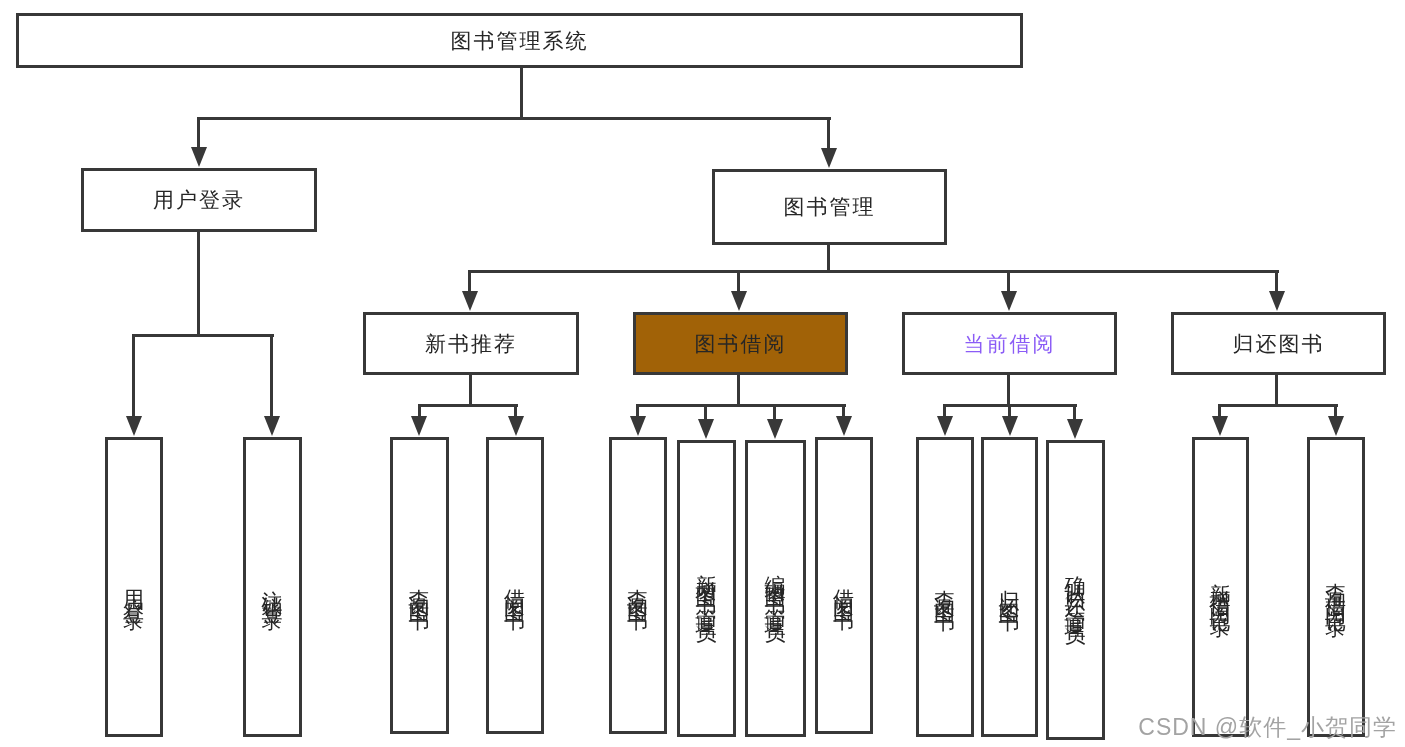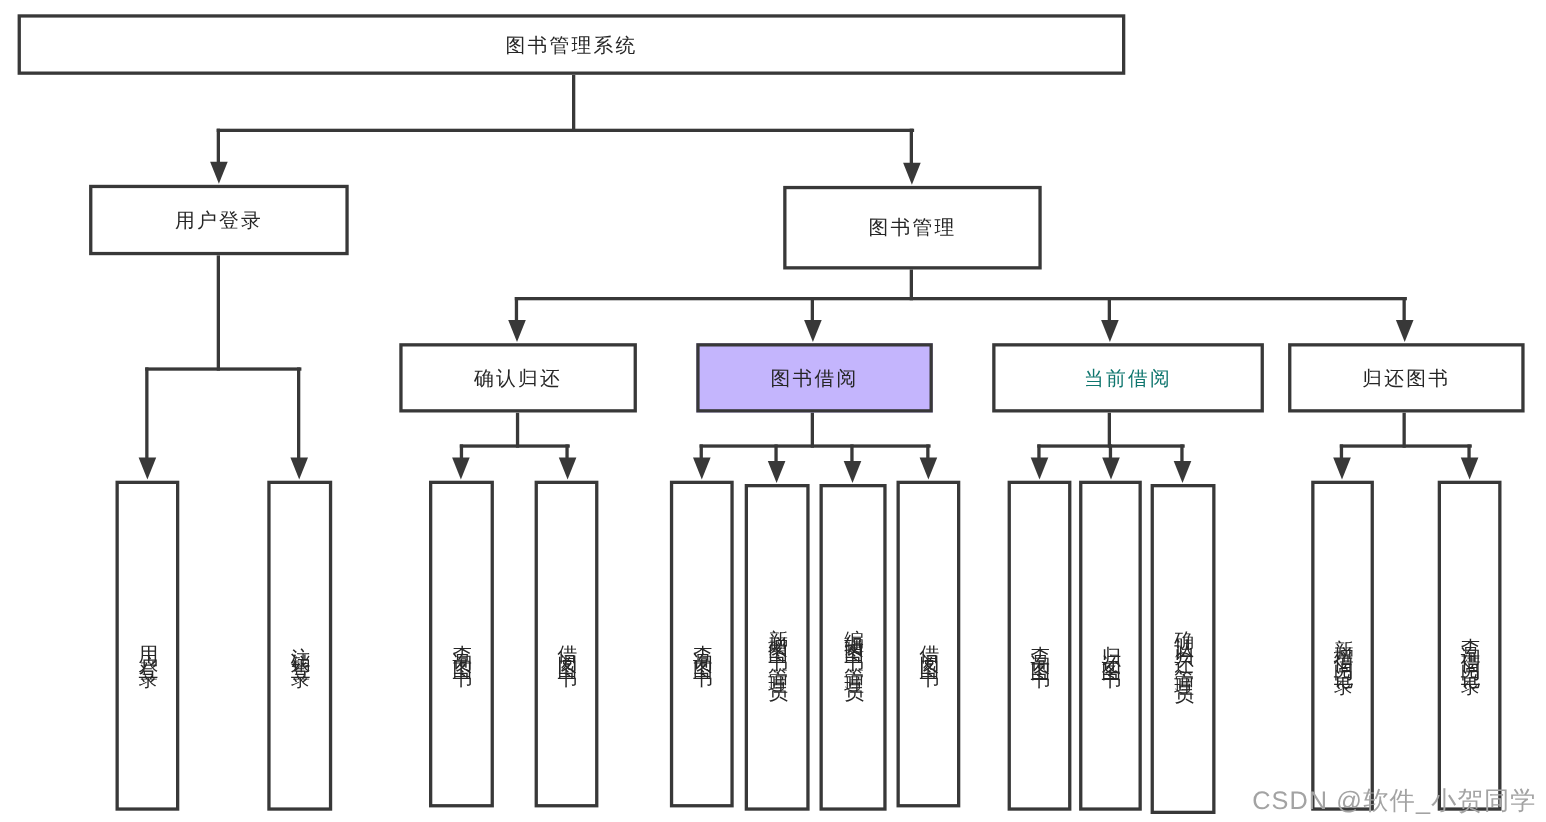--- a/index.html
+++ b/index.html
@@ -12,21 +12,21 @@
   }
   .node{
     position:absolute;
     background:#ffffff;
     border:3px solid #f9a8d4;
     box-sizing:border-box;
     display:flex;
     align-items:center;
     justify-content:center;
     color:#262626;
-    font-size:18px;
+    font-size:21px;
     letter-spacing:2px;
     z-index:2;
     text-align:center;
   }
   .node-v{
     writing-mode:vertical-rl;
     text-orientation:mixed;
     letter-spacing:7px;
     line-height:1.1;
     padding:4px 0;
@@ -110,23 +110,23 @@
       <div class="arrow" style="left: 937px; top: 416px; border-top-color: rgb(56, 56, 56);"></div>
       <div class="arrow" style="left: 1002px; top: 416px; border-top-color: rgb(56, 56, 56);"></div>
       <div class="arrow" style="left: 1067px; top: 419px; border-top-color: rgb(56, 56, 56);"></div>
       <div class="arrow" style="left: 1212px; top: 416px; border-top-color: rgb(56, 56, 56);"></div>
       <div class="arrow" style="left: 1328px; top: 416px; border-top-color: rgb(56, 56, 56);"></div>
     </div>
   <div id="nodes-layer">
       <div class="node" style="left: 16px; top: 13px; width: 1007px; height: 55px; border-color: rgb(56, 56, 56); background: rgb(255, 255, 255); color: rgb(38, 38, 38);">图书管理系统</div>
       <div class="node" style="left: 81px; top: 168px; width: 236px; height: 64px; border-color: rgb(56, 56, 56); background: rgb(255, 255, 255); color: rgb(38, 38, 38);">用户登录</div>
       <div class="node" style="left: 712px; top: 169px; width: 235px; height: 76px; border-color: rgb(56, 56, 56); background: rgb(255, 255, 255); color: rgb(38, 38, 38);">图书管理</div>
-      <div class="node" style="left: 363px; top: 312px; width: 216px; height: 63px; border-color: rgb(56, 56, 56); background: rgb(255, 255, 255); color: rgb(38, 38, 38);">确认归还</div>
-      <div class="node" style="left: 633px; top: 312px; width: 215px; height: 63px; border-color: rgb(56, 56, 56); background: #c4b5fd; color: rgb(38, 38, 38);">图书借阅</div>
-      <div class="node" style="left: 902px; top: 312px; width: 247px; height: 63px; border-color: rgb(56, 56, 56); background: rgb(255, 255, 255); color: #0f766e;">当前借阅</div>
+      <div class="node" style="left: 363px; top: 312px; width: 216px; height: 63px; border-color: rgb(56, 56, 56); background: rgb(255, 255, 255); color: rgb(38, 38, 38);">新书推荐</div>
+      <div class="node" style="left: 633px; top: 312px; width: 215px; height: 63px; border-color: rgb(56, 56, 56); background: #a16207; color: rgb(38, 38, 38);">图书借阅</div>
+      <div class="node" style="left: 902px; top: 312px; width: 215px; height: 63px; border-color: rgb(56, 56, 56); background: rgb(255, 255, 255); color: #8b5cf6;">当前借阅</div>
       <div class="node" style="left: 1171px; top: 312px; width: 215px; height: 63px; border-color: rgb(56, 56, 56); background: rgb(255, 255, 255); color: rgb(38, 38, 38);">归还图书</div>
       <div class="node node-v" style="left: 105px; top: 437px; width: 58px; height: 300px; border-color: rgb(56, 56, 56); background: rgb(255, 255, 255); color: rgb(38, 38, 38);">用户登录</div>
       <div class="node node-v" style="left: 243px; top: 437px; width: 59px; height: 300px; border-color: rgb(56, 56, 56); background: rgb(255, 255, 255); color: rgb(38, 38, 38);">注销登录</div>
       <div class="node node-v" style="left: 390px; top: 437px; width: 59px; height: 297px; border-color: rgb(56, 56, 56); background: rgb(255, 255, 255); color: rgb(38, 38, 38);">查询图书</div>
       <div class="node node-v" style="left: 486px; top: 437px; width: 58px; height: 297px; border-color: rgb(56, 56, 56); background: rgb(255, 255, 255); color: rgb(38, 38, 38);">借阅图书</div>
       <div class="node node-v" style="left: 609px; top: 437px; width: 58px; height: 297px; border-color: rgb(56, 56, 56); background: rgb(255, 255, 255); color: rgb(38, 38, 38);">查询图书</div>
       <div class="node node-v" style="left: 677px; top: 440px; width: 59px; height: 297px; border-color: rgb(56, 56, 56); background: rgb(255, 255, 255); color: rgb(38, 38, 38);">新增图书（管理员）</div>
       <div class="node node-v" style="left: 745px; top: 440px; width: 61px; height: 297px; border-color: rgb(56, 56, 56); background: rgb(255, 255, 255); color: rgb(38, 38, 38);">编辑图书（管理员）</div>
       <div class="node node-v" style="left: 815px; top: 437px; width: 58px; height: 297px; border-color: rgb(56, 56, 56); background: rgb(255, 255, 255); color: rgb(38, 38, 38);">借阅图书</div>
       <div class="node node-v" style="left: 916px; top: 437px; width: 58px; height: 300px; border-color: rgb(56, 56, 56); background: rgb(255, 255, 255); color: rgb(38, 38, 38);">查询图书</div>

